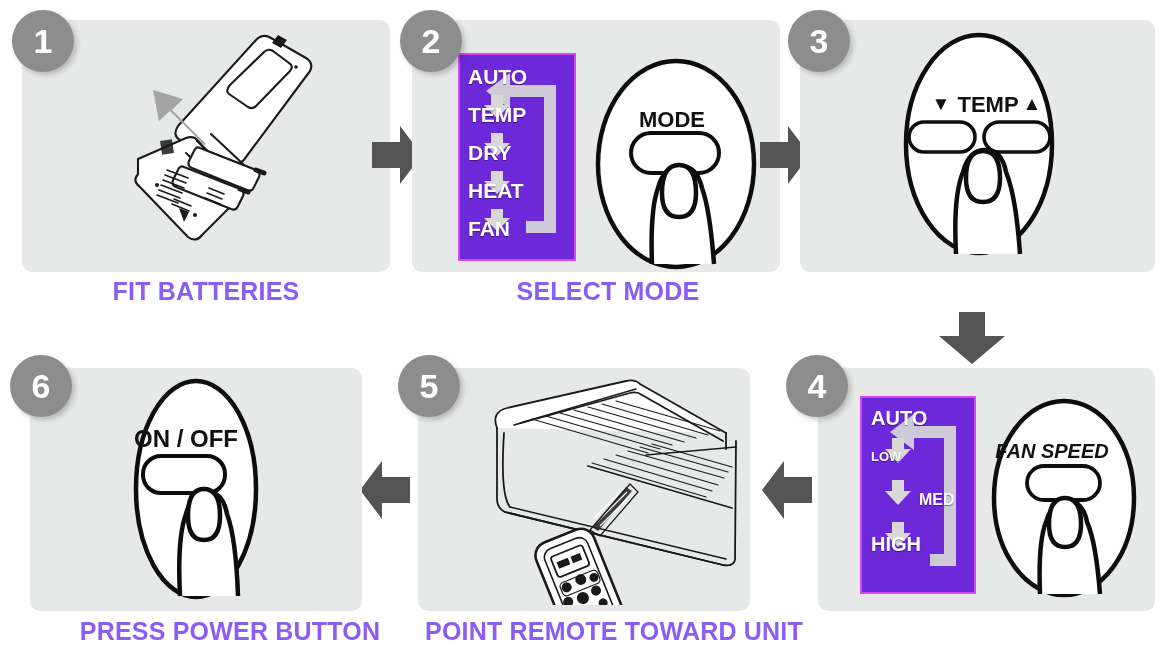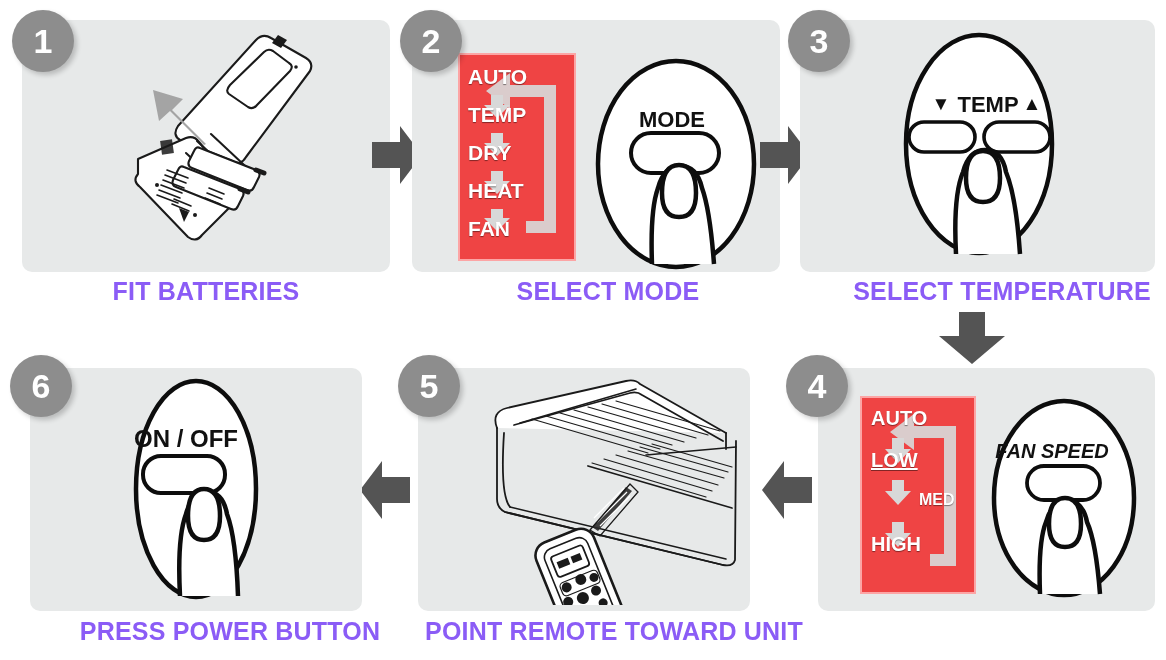--- a/index.html
+++ b/index.html
@@ -40,22 +40,22 @@
     text-align:center;
     transform:translateX(-50%);
   }
 
   
   .arrow{position:absolute;}
 
   
   .cyclepanel{
     position:absolute;
-    background:#ef4444;
-    border:2px solid #fca5a5;
+    background:#6d28d9;
+    border:2px solid #d946ef;
     box-sizing:border-box;
   }
   .cyclepanel .labels{
     position:absolute;left:0;top:0;width:100%;height:100%;
   }
   .cyc-label{
     position:absolute;
     color:#ffffff;
     font-weight:700;
     white-space:nowrap;
@@ -195,21 +195,20 @@
       <rect x="96" y="92" width="66" height="30" rx="15" ry="15" fill="#ffffff" stroke="#0d0d0d" stroke-width="3.6"></rect>
 
       <path d="M68 224 q-3 -58 7 -82 q6 -22 22 -22 q17 0 21 22 q10 24 14 82" fill="#ffffff" stroke="#0d0d0d" stroke-width="4.5" stroke-linejoin="round"></path>
       <path d="M78 148 q0 -27 17 -27 q17 0 17 27 q0 24 -17 24 q-17 0 -17 -24 Z" fill="#ffffff" stroke="#0d0d0d" stroke-width="4.5"></path>
     </svg>
   </div>
   <span class="btnlabel" style="left:941px;top:93px;font-size:19px;">▼</span>
   <span class="btnlabel" style="left:988px;top:92px;font-size:22px;">TEMP</span>
   <span class="btnlabel" style="left:1032px;top:93px;font-size:19px;">▲</span>
 
-  <span class="caption" style="left:1002px;top:277px;">SELECT TEMPERATURE</span>
 
   <div class="arrow" style="left:935px;top:310px;width:74px;height:56px;">
     <svg width="74" height="56" viewBox="0 0 74 56">
       <path d="M24 2 L50 2 L50 26 L70 26 L37 54 L4 26 L24 26 Z" fill="#545454"></path>
     </svg>
   </div>
 
   <div class="card" style="left:818px;top:368px;width:337px;height:243px;"></div>
   <div class="badge" style="left:786px;top:355px;">4</div>
 
@@ -217,21 +216,21 @@
     <svg width="112" height="194" viewBox="0 0 112 194">
       <path d="M68 168 L94 168 L94 28 L52 28 L52 16 L28 34 L52 52 L52 40 L82 40 L82 156 L68 156 Z" fill="#d8d8d8" stroke="none" opacity=".92"></path>
       <g fill="#d8d8d8">
         <path d="M30 40 L42 40 L42 51 L49 51 L36 65 L23 51 L30 51 Z"></path>
         <path d="M30 82 L42 82 L42 93 L49 93 L36 107 L23 93 L30 93 Z"></path>
         <path d="M30 124 L42 124 L42 135 L49 135 L36 149 L23 135 L30 135 Z"></path>
       </g>
     </svg>
     <div class="labels">
       <span class="cyc-label" style="left:9px;top:9px;font-size:20px;">AUTO</span>
-      <span class="cyc-label" style="left:9px;top:51px;font-size:20px;text-decoration:underline;">LOW</span>
+      <span class="cyc-label" style="left:9px;top:51px;font-size:13px;">LOW</span>
       <span class="cyc-label" style="left:9px;top:93px;font-size:16px;margin-left:48px;">MED</span>
       <span class="cyc-label" style="left:9px;top:135px;font-size:20px;">HIGH</span>
     </div>
   </div>
 
   <div class="bubble" style="left:982px;top:398px;width:164px;height:200px;">
     <svg width="164" height="200" viewBox="0 0 164 200">
       <ellipse cx="82" cy="100" rx="70" ry="97" fill="#ffffff" stroke="#0d0d0d" stroke-width="4.5"></ellipse>
       <rect x="45" y="68" width="73" height="34" rx="17" ry="17" fill="#ffffff" stroke="#0d0d0d" stroke-width="3.8"></rect>
       <path d="M58 196 q-2 -52 6 -72 q6 -21 21 -21 q16 0 20 21 q9 20 13 72" fill="#ffffff" stroke="#0d0d0d" stroke-width="4.5" stroke-linejoin="round"></path>

